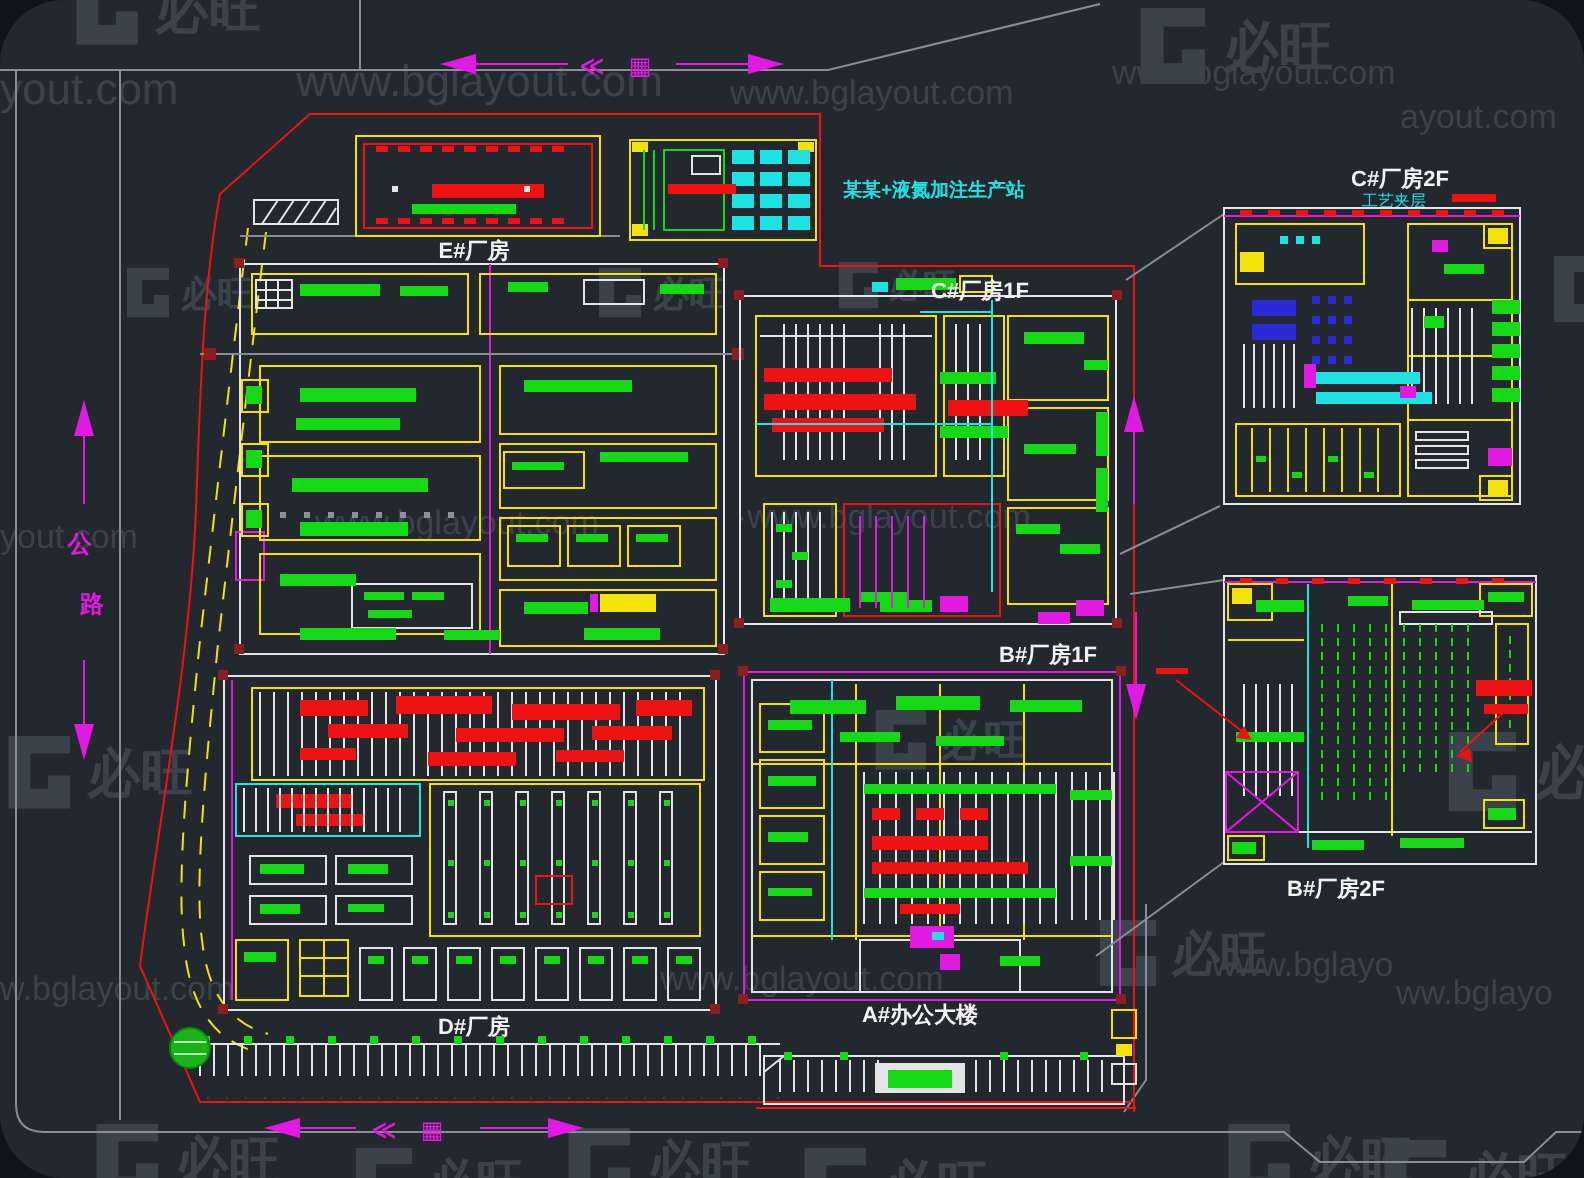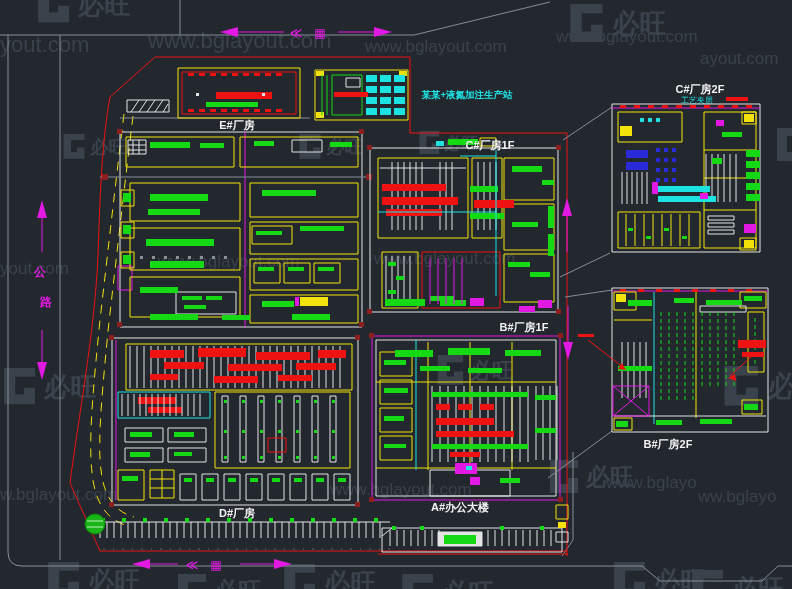--- a/index.html
+++ b/index.html
@@ -1,16 +1,16 @@
 <!DOCTYPE html>
 <html style="--bg: #23282f; --red: #ee1212; --darkred: #8b1f1f; --yellow: #f2e20a; --green: #16d916; --cyan: #1ce2e2; --magenta: #e219e2; --white: #e4e4e4; --blue: #2a2ad9; --gray: #878e96; --label: #f2f2f2; --wm: #3a424c;"><head>
 <meta charset="utf-8">
 <style>
   html,body{margin:0;padding:0;background:#11151a;}
-  #viewport{width:792px;height:589px;overflow:hidden;position:relative;background:var(--bg,#23282f);}
+  #viewport{width:792px;height:589px;overflow:hidden;position:relative;background:var(--bg,#23282f);border-radius:32px;}
   svg{display:block}
   svg *{vector-effect:non-scaling-stroke}
   path,rect,line,circle{stroke-width:1}
   .sw{stroke:var(--white);fill:none}
   .fw{fill:var(--white)}
   .sy{stroke:var(--yellow);fill:none}
   .fy{fill:var(--yellow)}
   .sr{stroke:var(--red);fill:none}
   .fr{fill:var(--red)}
   .sg{stroke:var(--green);fill:none}

